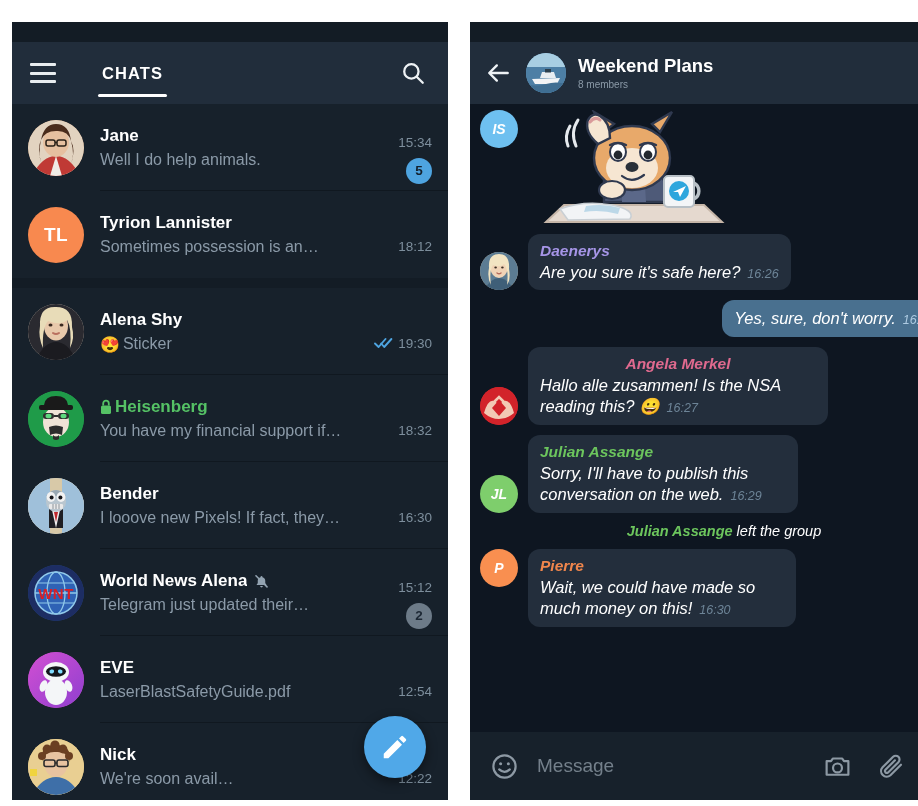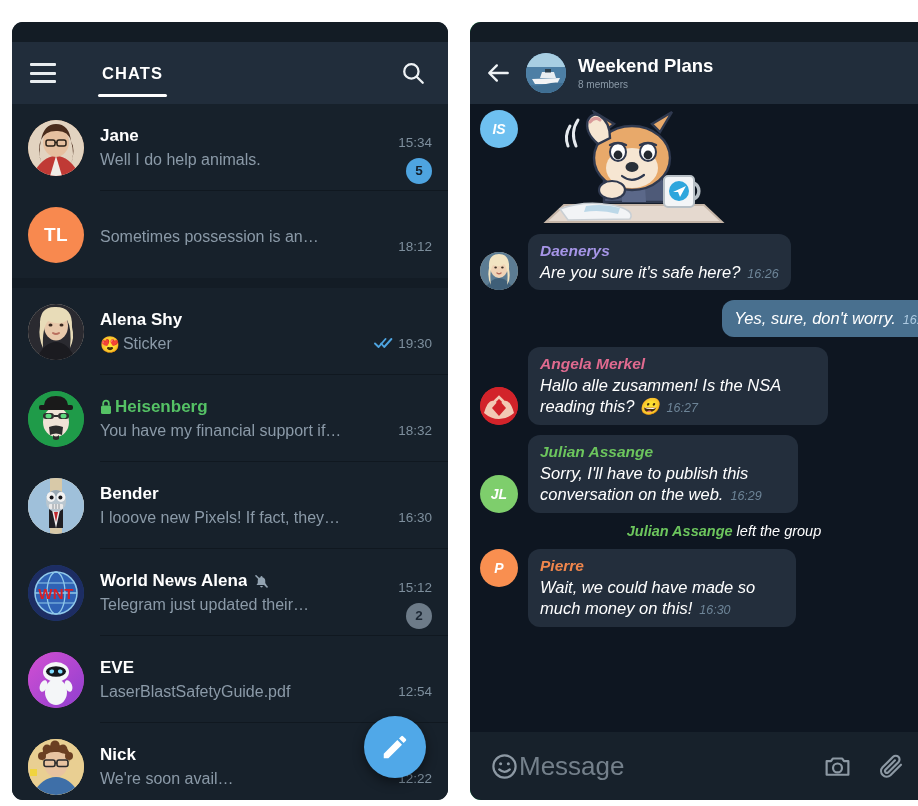--- a/index.html
+++ b/index.html
@@ -9,21 +9,20 @@
     font-family: "Liberation Sans", sans-serif;
     overflow: hidden;
   }
   .stage { position: relative; width: 918px; height: 806px; background: #ffffff; }
 
   
   .panel {
     position: absolute;
     background: #17212b;
     overflow: hidden;
-    border-radius: 11px;
   }
   #panel-chatlist { left: 12px; top: 22px; width: 436px; height: 778px; }
   #panel-chat     { left: 470px; top: 22px; width: 512px; height: 778px; background:#22c55e; }
 
   .statusbar { height: 20px; background: #131c25; width: 100%; }
 
   
   .lb-header {
     height: 62px; background: #212d3b;
     display: flex; align-items: center;
@@ -132,21 +131,21 @@
   .service {
     text-align:center; font-size:14.5px; color:#ffffff; margin: 4px 0 10px 0;
   }
   .service b { color:#6cc55d; }
 
   
   .inputbar {
     height: 68px; background:#17212b; display:flex; align-items:center;
     padding: 0 20px; gap: 0;
   }
-  .placeholder { font-size:26px; color:#74808b; flex:1 1 auto; }
+  .placeholder { font-size:19px; color:#74808b; margin-left:18px; flex:1 1 auto; }
   .ib-icons { display:flex; align-items:center; gap:26px; }
   .ib-icons > span, .emoji-btn { cursor:pointer; display:flex; }
   svg { display:block; }
 </style>
 </head>
 <body>
 
 <div class="stage">
 
   <div class="panel" id="panel-chatlist">
@@ -199,20 +198,23 @@
           <span class="badge">5</span>
         </div>
         <div class="sep"></div>
       </div>
 
       <div class="chatrow no-sep">
         <div class="avatar" style="background:#f8894f;">
           <span>TL</span>
         </div>
         <div class="rowbody">
+          <div class="rowtop">
+            <span class="rowname">Tyrion Lannister</span>
+          </div>
           <div class="rowsub">
             <span>Sometimes possession is an…</span>
           </div>
         </div>
         <div class="rowmeta">
           <span class="rowtime">18:12</span>
         </div>
       </div>
 
       <div class="band"></div>
@@ -551,21 +553,21 @@
       <div class="msgrow">
         <div class="m-avatar" style="background:#d2232a;">
           <svg width="38" height="38" viewBox="0 0 38 38">
             <circle cx="19" cy="19" r="19" fill="#d2232a"></circle>
             <path d="M4 26 Q8 12 14 14 Q19 16 19 22 Q19 16 24 14 Q30 12 34 26 Q27 32 19 32 Q11 32 4 26Z" fill="#f2c9b4"></path>
             <path d="M19 13 L26 21 L19 29 L12 21Z" fill="#d2232a"></path>
             <path d="M14.5 14.5 L19 10 L23.5 14.5" fill="none" stroke="#f2c9b4" stroke-width="2.6" stroke-linecap="round"></path>
           </svg>
         </div>
         <div class="bubble">
-          <div class="sender" style="color:#e06a8f;">Angela Merkel</div>
+          <div class="sender" style="color:#e06a8f;text-align:center;">Angela Merkel</div>
           <div class="mtext">
             <span>Hallo alle zusammen! Is the NSA reading this? 😀</span><span class="mtime">16:27</span>
           </div>
         </div>
       </div>
 
       <div class="msgrow">
         <div class="m-avatar" style="background:#7ece6c;">
           <span>JL</span>
         </div>

